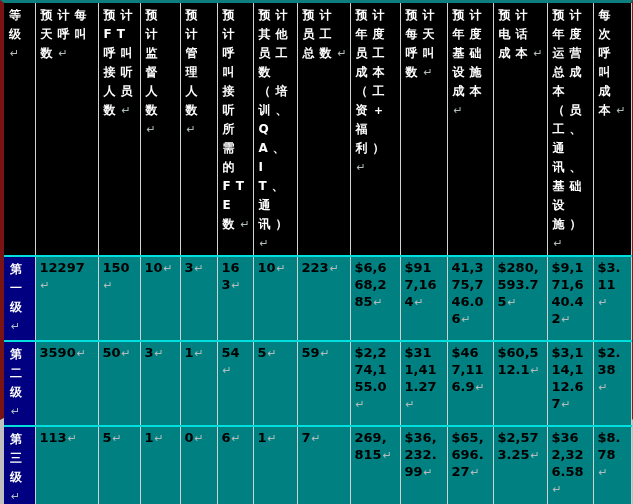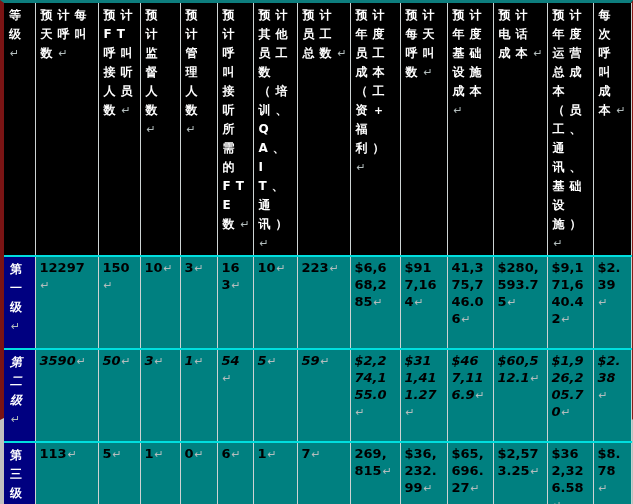--- a/index.html
+++ b/index.html
@@ -47,21 +47,21 @@
     font-size:12px;
     line-height:19px;
     letter-spacing:4px;
     padding:3px 16px 2px 6px;
   }
   td.value{
     background:#008080;
     color:#000000;
     font-size:13px;
     line-height:17px;
-    padding:2px 5px 20px 4px;
+    padding:2px 5px 12px 4px;
   }
   .mark{
     color:#b3bdbd;
     font-size:11px;
     font-weight:normal;
     letter-spacing:0;
     margin-left:1px;
   }
 </style>
 </head>
@@ -111,36 +111,36 @@
           <td class="value"><span>10</span><span class="mark">↵</span></td>
           <td class="value"><span>3</span><span class="mark">↵</span></td>
           <td class="value"><span>163</span><span class="mark">↵</span></td>
           <td class="value"><span>10</span><span class="mark">↵</span></td>
           <td class="value"><span>223</span><span class="mark">↵</span></td>
           <td class="value"><span>$6,668,285</span><span class="mark">↵</span></td>
           <td class="value"><span>$917,164</span><span class="mark">↵</span></td>
           <td class="value"><span>41,375,746.06</span><span class="mark">↵</span></td>
           <td class="value"><span>$280,593.75</span><span class="mark">↵</span></td>
           <td class="value"><span>$9,171,640.42</span><span class="mark">↵</span></td>
-          <td class="value"><span>$2.39</span><span class="mark">↵</span></td>
+          <td class="value"><span>$3.11</span><span class="mark">↵</span></td>
         </tr>
-        <tr style="height: 73px; font-style: italic;">
+        <tr style="height: 73px;">
           <th class="rowlabel"><span>第二级</span><span class="mark">↵</span></th>
           <td class="value"><span>3590</span><span class="mark">↵</span></td>
           <td class="value"><span>50</span><span class="mark">↵</span></td>
           <td class="value"><span>3</span><span class="mark">↵</span></td>
           <td class="value"><span>1</span><span class="mark">↵</span></td>
           <td class="value"><span>54</span><span class="mark">↵</span></td>
           <td class="value"><span>5</span><span class="mark">↵</span></td>
           <td class="value"><span>59</span><span class="mark">↵</span></td>
           <td class="value"><span>$2,274,155.0</span><span class="mark">↵</span></td>
           <td class="value"><span>$311,411.27</span><span class="mark">↵</span></td>
           <td class="value"><span>$467,116.9</span><span class="mark">↵</span></td>
           <td class="value"><span>$60,512.1</span><span class="mark">↵</span></td>
-          <td class="value"><span>$1,926,205.70</span><span class="mark">↵</span></td>
+          <td class="value"><span>$3,114,112.67</span><span class="mark">↵</span></td>
           <td class="value"><span>$2.38</span><span class="mark">↵</span></td>
         </tr>
         <tr style="height: 53px; border-radius: 23px;">
           <th class="rowlabel"><span>第三级</span><span class="mark">↵</span></th>
           <td class="value"><span>113</span><span class="mark">↵</span></td>
           <td class="value"><span>5</span><span class="mark">↵</span></td>
           <td class="value"><span>1</span><span class="mark">↵</span></td>
           <td class="value"><span>0</span><span class="mark">↵</span></td>
           <td class="value"><span>6</span><span class="mark">↵</span></td>
           <td class="value"><span>1</span><span class="mark">↵</span></td>

